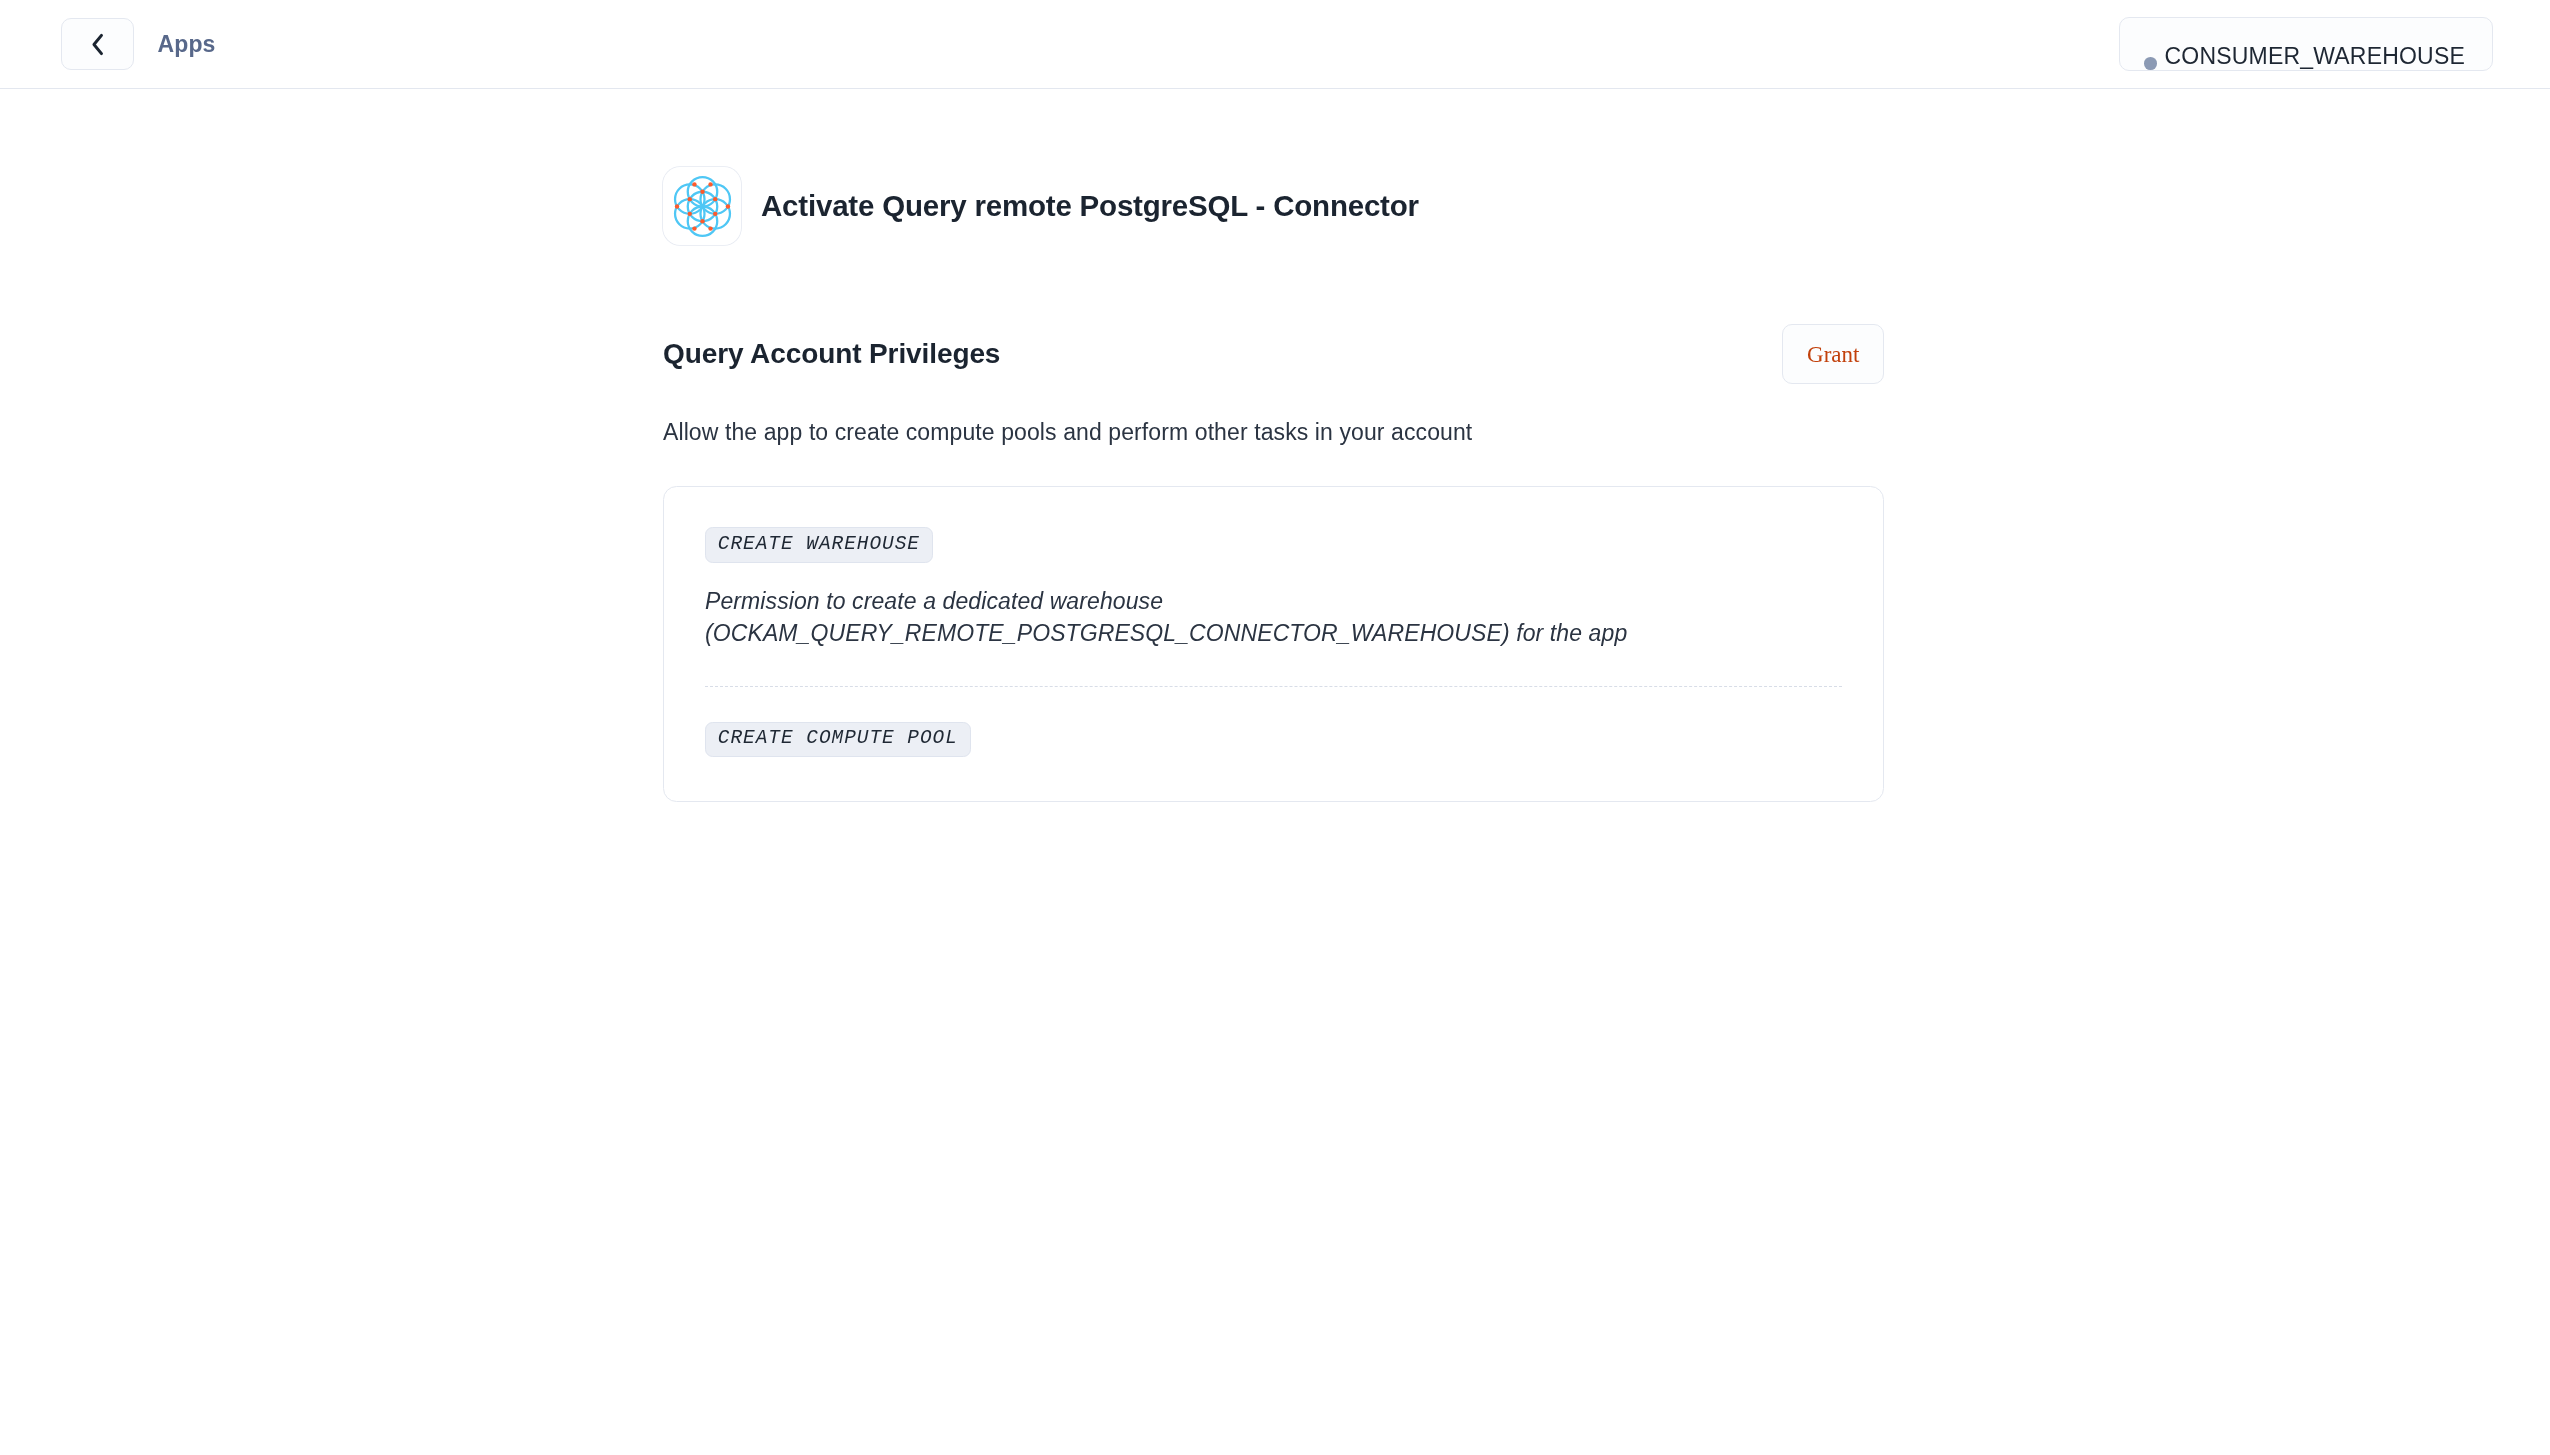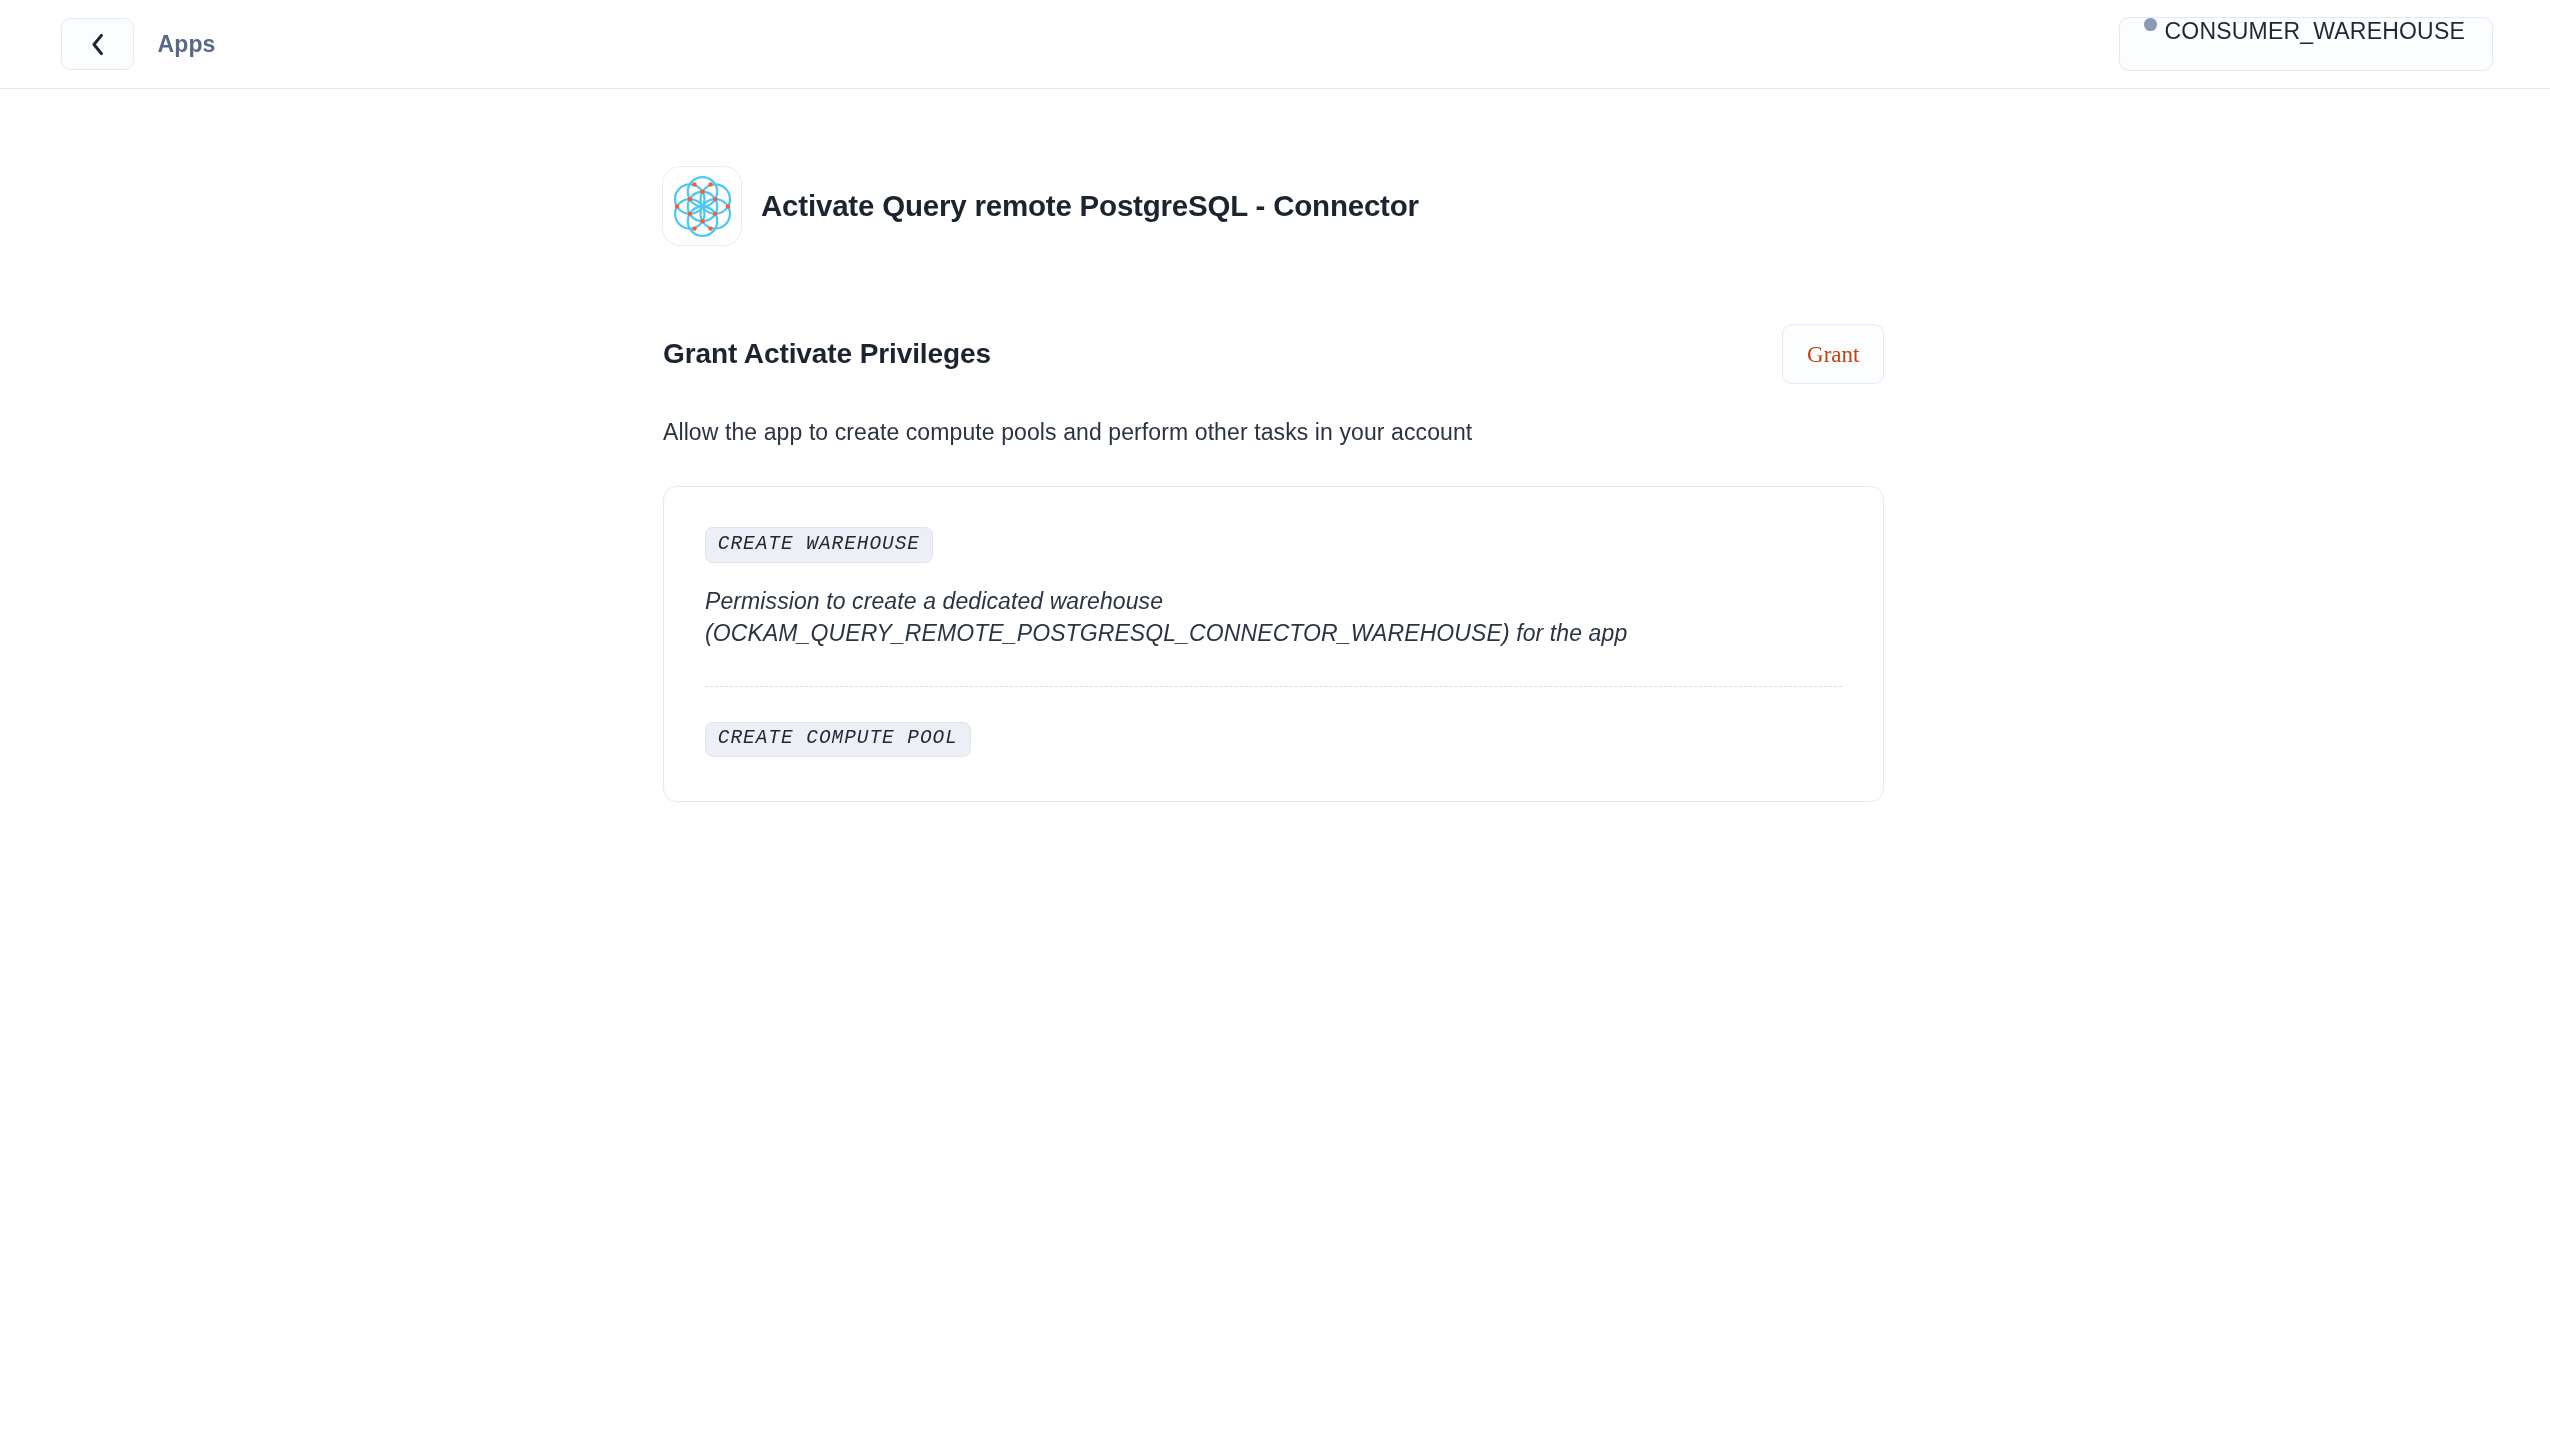--- a/index.html
+++ b/index.html
@@ -57,21 +57,21 @@
 
   .topbar-right {
     position: absolute;
     right: 57px;
     top: 50%;
     transform: translateY(-50%);
   }
 
   .warehouse-chip {
     display: flex;
-    align-items: flex-start;
+    align-items: flex-end;
     gap: 8px;
     height: 54px;
     padding: 0 27px 0 23.6px;
     border: 1.7px solid #e4e8f0;
     border-radius: 10px;
     background: #fcfdfe;
     cursor: pointer;
   }
 
   .status-dot {
@@ -258,21 +258,21 @@
         </g>
       </svg>
     </div>
 
     <h1 class="app-title">Activate Query remote PostgreSQL - Connector</h1>
   </div>
 
   <div class="section">
 
     <div class="section-head">
-      <h2 class="section-title">Grant Activate Privileges</h2>
+      <h2 class="section-title">Query Account Privileges</h2>
       <button class="grant-button">Grant</button>
     </div>
 
     <p class="section-subtitle">Allow the app to create compute pools and perform other tasks in your account</p>
 
     <div class="privileges-card">
 
       <div class="privilege-item">
         <span class="privilege-badge">CREATE WAREHOUSE</span>
         <p class="privilege-desc">Permission to create a dedicated warehouse (OCKAM_QUERY_REMOTE_POSTGRESQL_CONNECTOR_WAREHOUSE) for the app</p>

